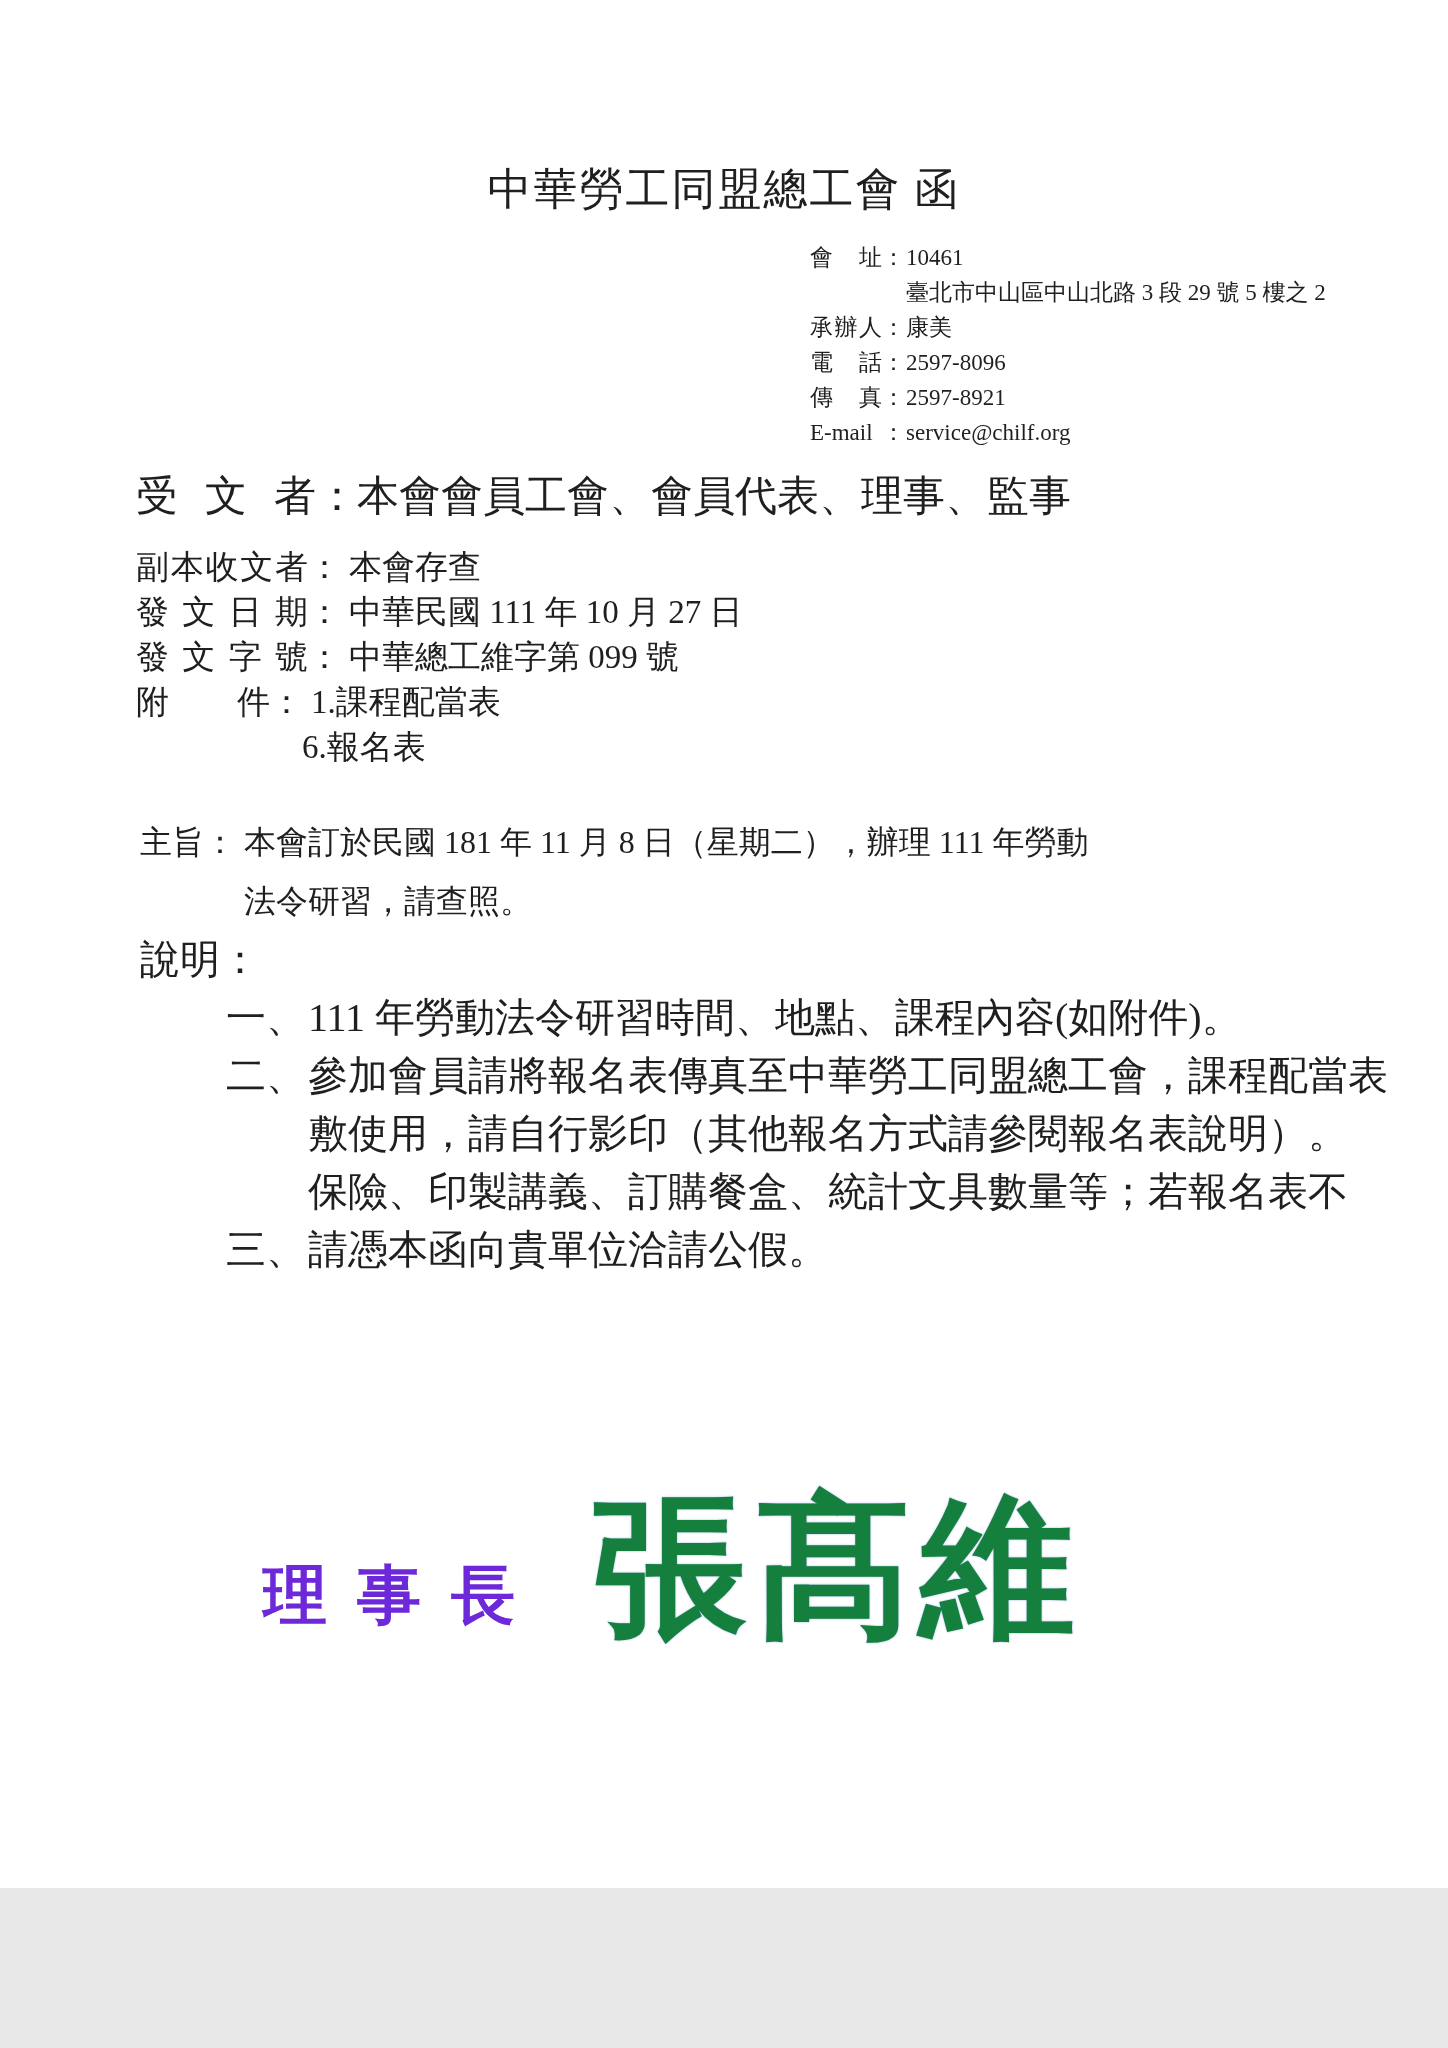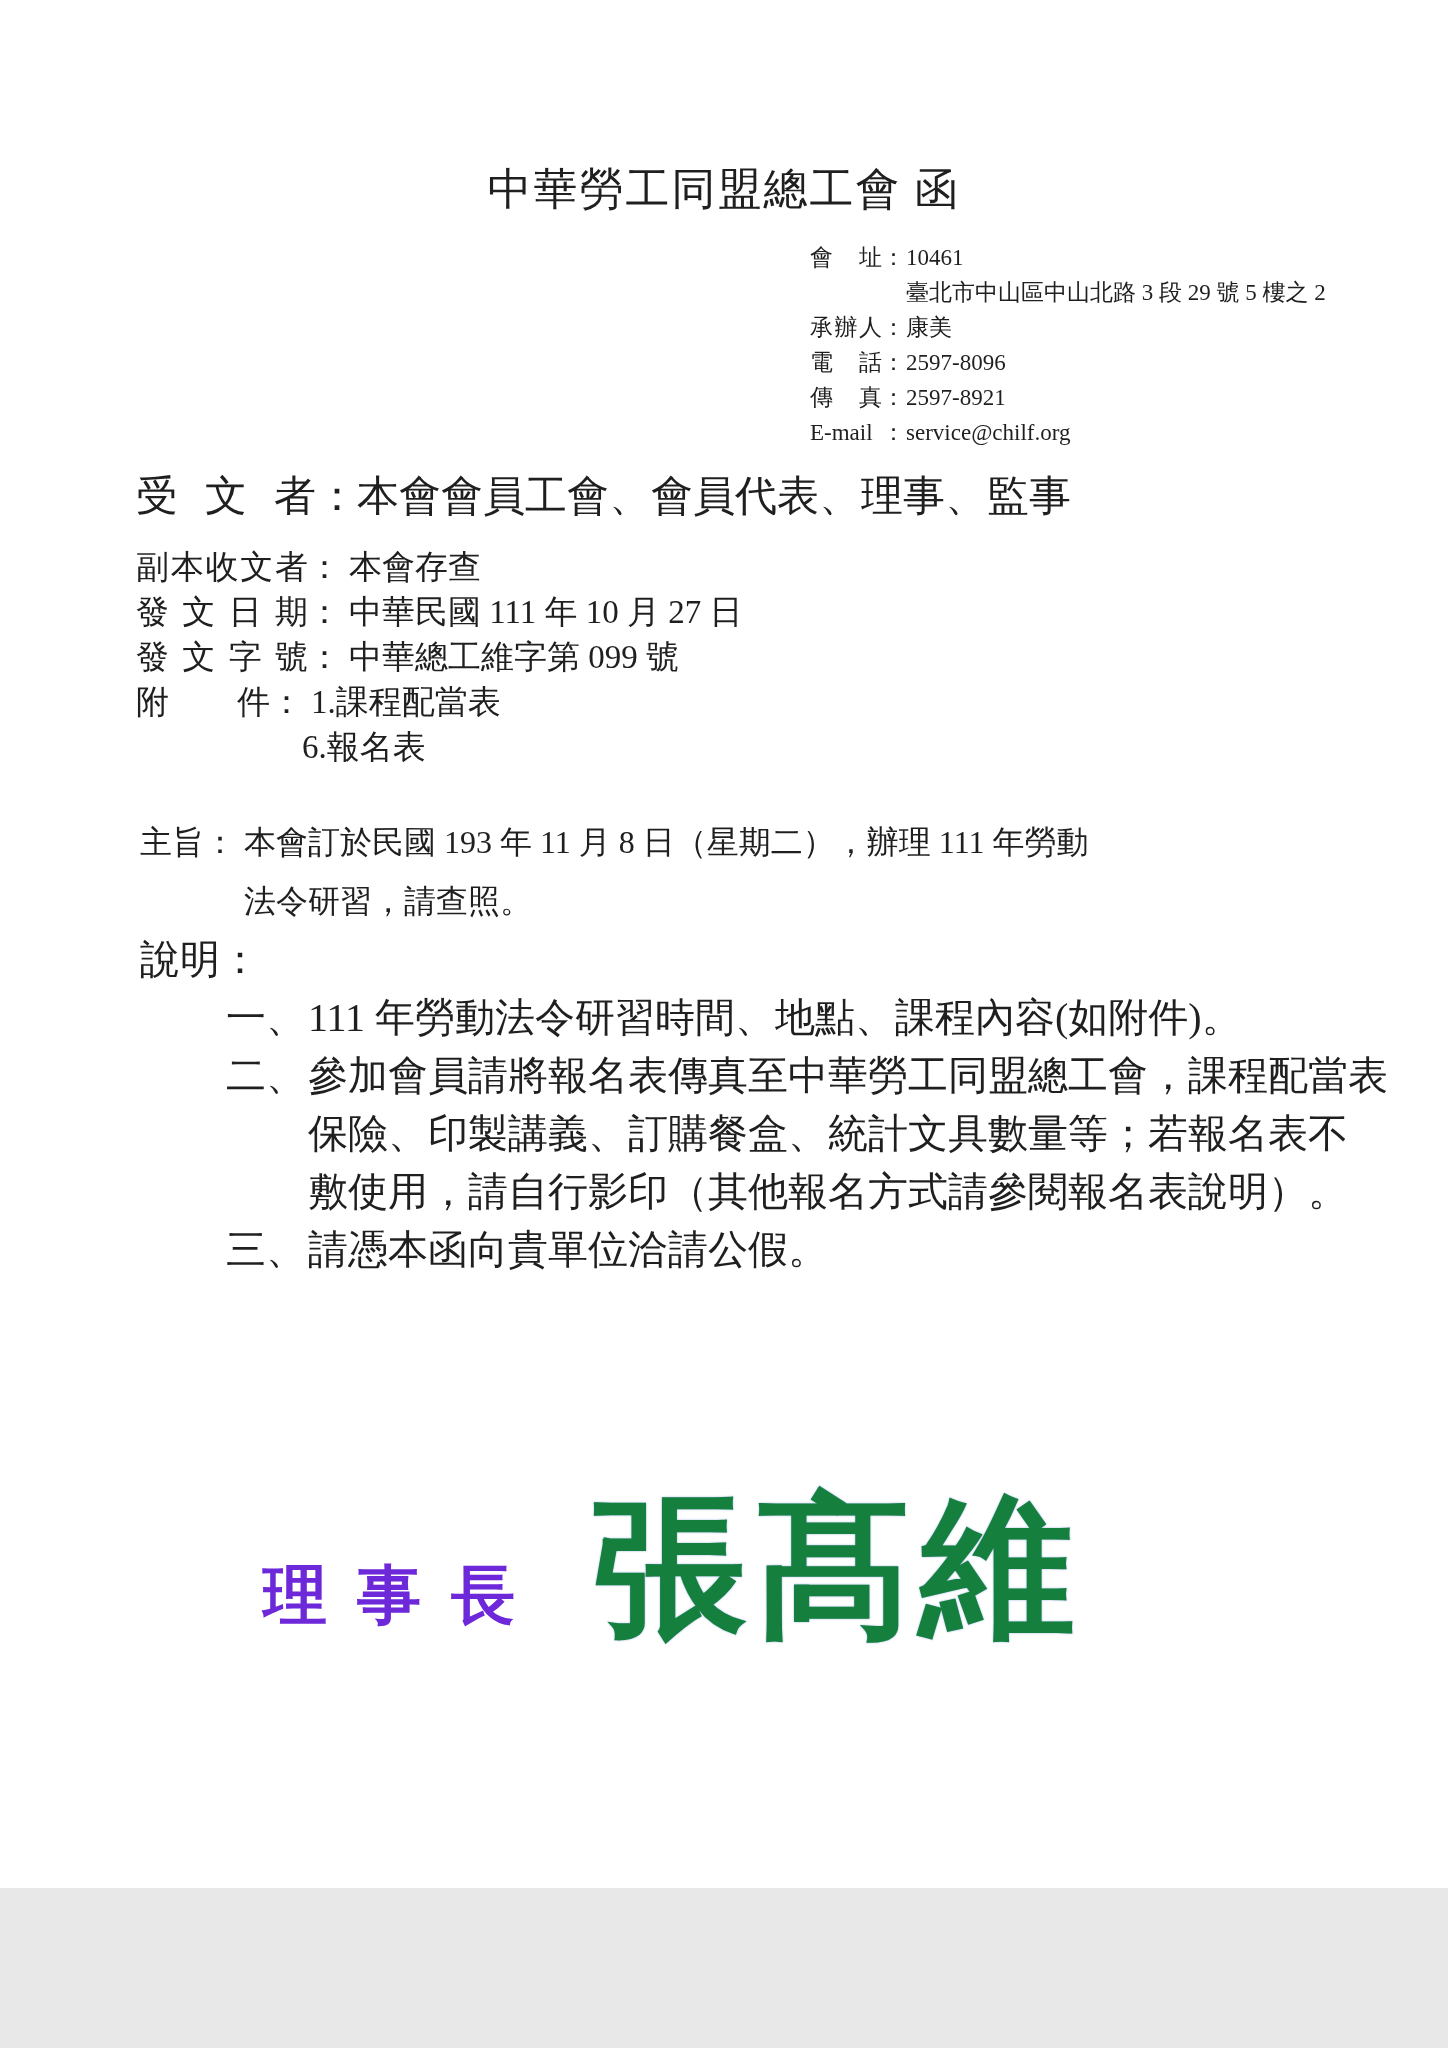--- a/index.html
+++ b/index.html
@@ -111,42 +111,42 @@
     </div>
     <div class="meta-row">
       <span class="meta-value meta-indent">6.報名表</span>
     </div>
   </div>
 
   <div class="subject">
     <span class="sec-label">主旨</span>
       <span class="sec-colon">：</span>
     <div class="sec-lines">
-      <div>本會訂於民國 193 年 11 月 8 日（星期二），辦理 111 年勞動</div>
+      <div>本會訂於民國 181 年 11 月 8 日（星期二），辦理 111 年勞動</div>
       <div>法令研習，請查照。</div>
     </div>
   </div>
 
   <div class="explain-label">
     <span>說明</span><span>：</span>
   </div>
 
   <div class="explain-items">
     <div class="item">
       <span class="item-num">一、</span>
       <div class="item-lines">
         <div>111 年勞動法令研習時間、地點、課程內容(如附件)。</div>
       </div>
     </div>
     <div class="item">
       <span class="item-num">二、</span>
       <div class="item-lines">
         <div>參加會員請將報名表傳真至中華勞工同盟總工會，課程配當表</div>
+        <div>敷使用，請自行影印（其他報名方式請參閱報名表說明）。</div>
         <div>保險、印製講義、訂購餐盒、統計文具數量等；若報名表不</div>
-        <div>敷使用，請自行影印（其他報名方式請參閱報名表說明）。</div>
       </div>
     </div>
     <div class="item">
       <span class="item-num">三、</span>
       <div class="item-lines">
         <div>請憑本函向貴單位洽請公假。</div>
       </div>
     </div>
   </div>
 

